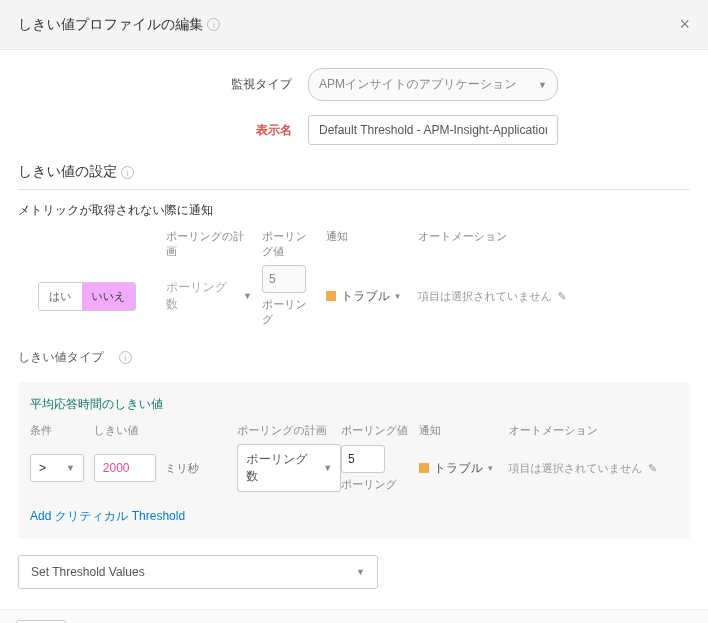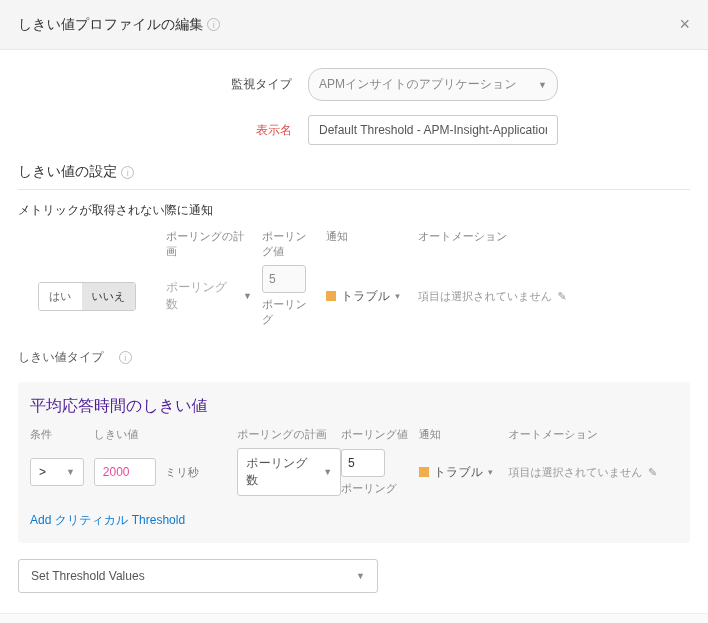--- a/index.html
+++ b/index.html
@@ -4,53 +4,53 @@
 <style>
 * { box-sizing: border-box; margin: 0; padding: 0; }
 body { font-family: -apple-system, BlinkMacSystemFont, "Segoe UI", Arial, sans-serif; font-size: 12px; color: #333; background: #fff; width: 708px; }
 .header { background: #f5f5f5; padding: 14px 18px; display: flex; justify-content: space-between; align-items: center; border-bottom: 1px solid #e8e8e8; }
 .header-title { font-size: 14px; color: #333; display: flex; align-items: center; gap: 4px; }
 .close-btn { font-size: 18px; color: #888; cursor: pointer; background: none; border: none; }
 .info-icon { display: inline-block; width: 13px; height: 13px; border: 1px solid #bbb; border-radius: 50%; font-size: 9px; color: #bbb; text-align: center; line-height: 12px; }
 .body { padding: 18px 18px 8px 18px; }
 .form-row { display: flex; align-items: center; margin-bottom: 14px; }
 .form-label { width: 290px; text-align: right; padding-right: 16px; font-size: 12px; color: #444; }
-.form-label.red { color: #d9534f; }
+.form-label.red { color: #d9534f; font-weight: bold; }
 .select-box { border: 1px solid #ccc; border-radius: 14px; padding: 7px 10px; background: #fafafa; color: #888; font-size: 12px; width: 250px; display: flex; justify-content: space-between; align-items: center; }
 .input-text { border: 1px solid #ccc; border-radius: 3px; padding: 7px 10px; font-size: 12px; width: 250px; color: #555; background: #fff; }
 .section-title { font-size: 14px; color: #333; margin-top: 18px; margin-bottom: 8px; display: flex; align-items: center; gap: 4px; }
 hr.divider { border: none; border-top: 1px solid #e5e5e5; margin-bottom: 12px; }
 .subsection { font-size: 12px; color: #333; margin-bottom: 10px; }
 .grid-headers { display: flex; font-size: 11px; color: #888; margin-left: 20px; margin-bottom: 6px; }
 .grid-row { display: flex; align-items: center; margin-left: 20px; }
 .col { padding-right: 10px; }
 .c1 { width: 128px; }
 .c2 { width: 96px; }
 .c3 { width: 64px; }
 .c4 { width: 92px; }
 .c5 { width: 166px; }
 .toggle-group { display: inline-flex; border: 1px solid #ccc; border-radius: 3px; overflow: hidden; }
 .toggle-btn { padding: 6px 10px; font-size: 11px; color: #666; background: #fff; cursor: pointer; }
-.toggle-btn.active { background: #e5e5e5; color: #333; }
+.toggle-btn.active { background: #f0abfc; color: #333; }
 .dd-small { border: none; background: none; color: #aaa; font-size: 12px; display: flex; align-items: center; gap: 4px; cursor: pointer; }
 .dd-small.dark { color: #555; border: 1px solid #ccc; border-radius: 3px; padding: 6px 8px; background: #fff; }
 .input-num { border: 1px solid #ccc; border-radius: 3px; padding: 6px 6px; width: 44px; font-size: 12px; text-align: left; background: #fafafa; color: #888; }
 .input-num.active { background: #fff; color: #333; }
 .sub-label { font-size: 11px; color: #888; text-align: left; margin-top: 4px; }
 .status-dd { display: flex; align-items: center; gap: 5px; font-size: 12px; color: #555; cursor: pointer; }
 .sq { width: 10px; height: 10px; background: #f0ad4e; display: inline-block; }
 .automation-text { font-size: 11px; color: #999; }
 .edit-icon { font-size: 11px; color: #999; margin-left: 2px; }
 .radio-row { display: flex; align-items: center; margin: 22px 0 16px 0; }
 .radio-label { font-size: 12px; color: #555; margin-right: 18px; display: flex; align-items: center; gap: 15px; }
 .radio-group { display: flex; gap: 18px; align-items: center; }
 .radio-item { display: flex; align-items: center; gap: 6px; font-size: 12px; color: #333; cursor: pointer; }
 .radio-item input { accent-color: #1976d2; }
 .panel { background: #f7f7f7; border-radius: 3px; padding: 14px 12px 14px 12px; margin-bottom: 16px; }
-.panel-title { font-size: 16px; color: #4c1d95; margin-bottom: 10px; }
+.panel-title { font-size: 12px; color: #0f766e; margin-bottom: 10px; }
 .panel-headers { display: flex; font-size: 11px; color: #888; margin-bottom: 6px; }
 .p1 { width: 64px; }
 .p2 { width: 144px; }
 .p3 { width: 104px; }
 .p4 { width: 78px; }
 .p5 { width: 90px; }
 .p6 { width: 170px; }
 .panel-row { display: flex; align-items: center; }
 .cond-select { border: 1px solid #ccc; border-radius: 3px; padding: 6px 8px; background: #fff; width: 54px; display: flex; justify-content: space-between; align-items: center; font-size: 12px; }
 .thresh-input { border: 1px solid #ccc; border-radius: 3px; padding: 6px 8px; width: 62px; font-size: 12px; background: #fff; color: #ec4899; }

